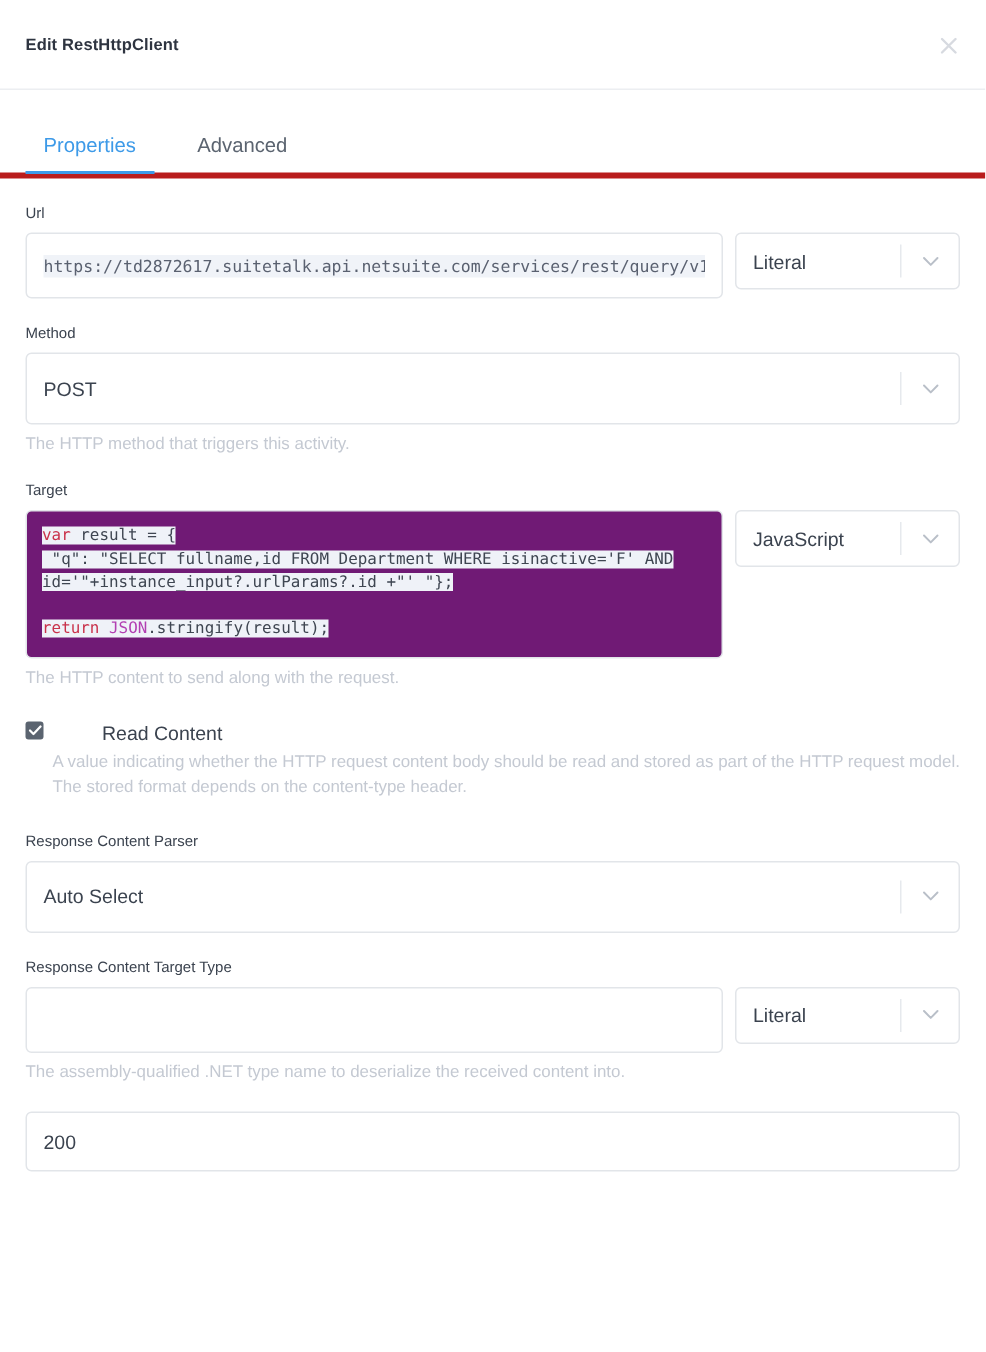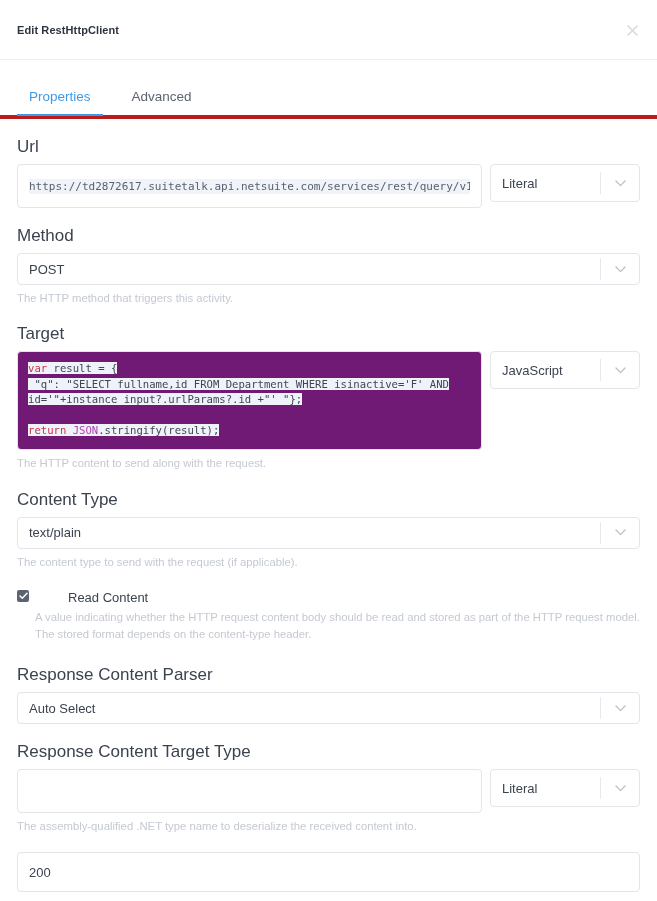--- a/index.html
+++ b/index.html
@@ -54,21 +54,21 @@
   .tab.active::after {
     content:""; position:absolute; left:0; right:0; bottom:-1px;
     height: 2px; background: #3d9ae8;
   }
 
   
   .body { padding: 0 17px; }
 
   .field { margin-top: 18px; }
   .field-label {
-    font-size: 17px;
+    font-size: 10px;
     color: #3b434f;
     margin-bottom: 7px;
     display: block;
   }
   .help {
     font-size: 11.3px;
     color: #c4c9d2;
     margin-top: 5px;
     line-height: 1.45;
   }
@@ -97,21 +97,21 @@
     padding: 1px 0;
     white-space: nowrap;
     overflow: hidden;
   }
 
   
   .select {
     border: 1px solid #e2e5e9;
     border-radius: 4px;
     background: #fff;
-    height: 32px;
+    height: 48px;
     display: flex;
     align-items: center;
     font-size: 13px;
     color: #3b434f;
     cursor: pointer;
     position: relative;
   }
   .select .sel-val { padding-left: 11px; flex: 1 1 auto; overflow:hidden; white-space:nowrap; }
   .select .sep { width: 1px; height: 22px; background: #e6e9ed; }
   .select .chev {
@@ -236,33 +236,20 @@
           <span class="chev">
             <svg width="11" height="7" viewBox="0 0 11 7">
                 <path d="M1 1 L5.5 5.6 L10 1" stroke="#b9bfc8" stroke-width="1.3" fill="none" stroke-linecap="round" stroke-linejoin="round"></path>
               </svg>
           </span>
         </div>
       </div>
       <div class="help">The HTTP content to send along with the request.</div>
     </div>
 
-    <div class="field">
-      <label class="field-label">Content Type</label>
-      <div class="select wide">
-        <span class="sel-val">text/plain</span>
-        <span class="sep"></span>
-        <span class="chev">
-          <svg width="11" height="7" viewBox="0 0 11 7">
-              <path d="M1 1 L5.5 5.6 L10 1" stroke="#b9bfc8" stroke-width="1.3" fill="none" stroke-linecap="round" stroke-linejoin="round"></path>
-            </svg>
-        </span>
-      </div>
-      <div class="help">The content type to send with the request (if applicable).</div>
-    </div>
 
     <div>
       <div class="check-row">
         <span class="checkbox">
           <svg width="9" height="8" viewBox="0 0 9 8">
               <path d="M1 4 L3.3 6.3 L8 1.3" stroke="#ffffff" stroke-width="1.5" fill="none" stroke-linecap="round" stroke-linejoin="round"></path>
             </svg>
         </span>
         <span class="check-label">Read Content</span>
       </div>

